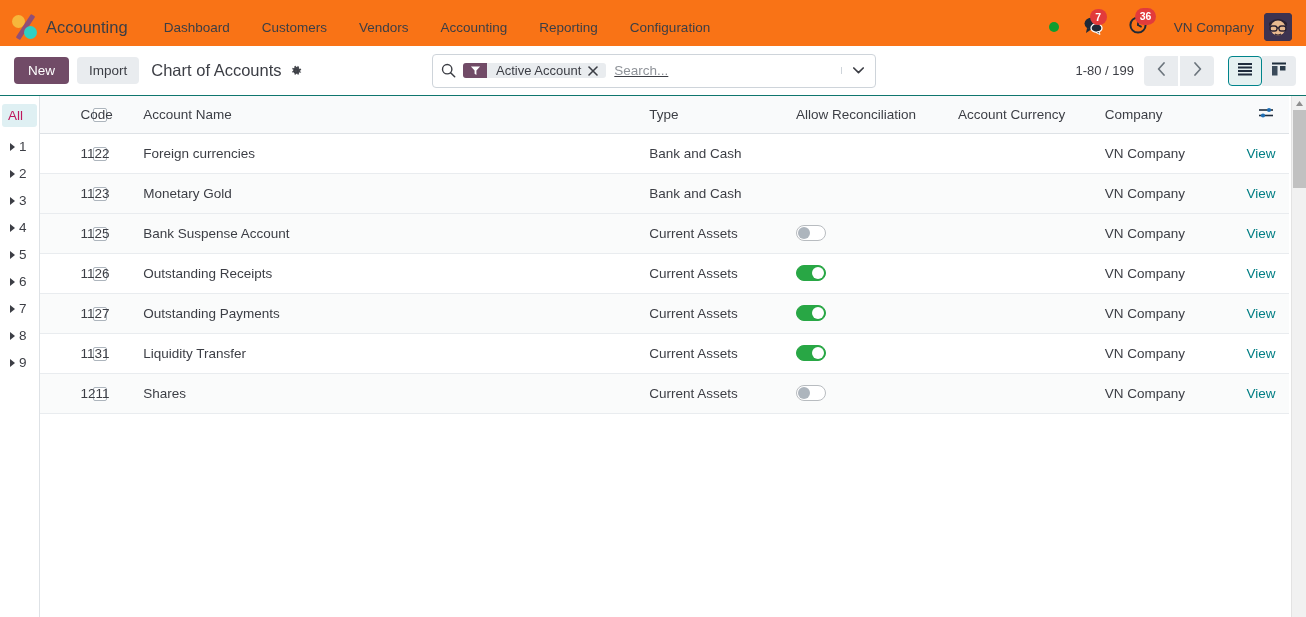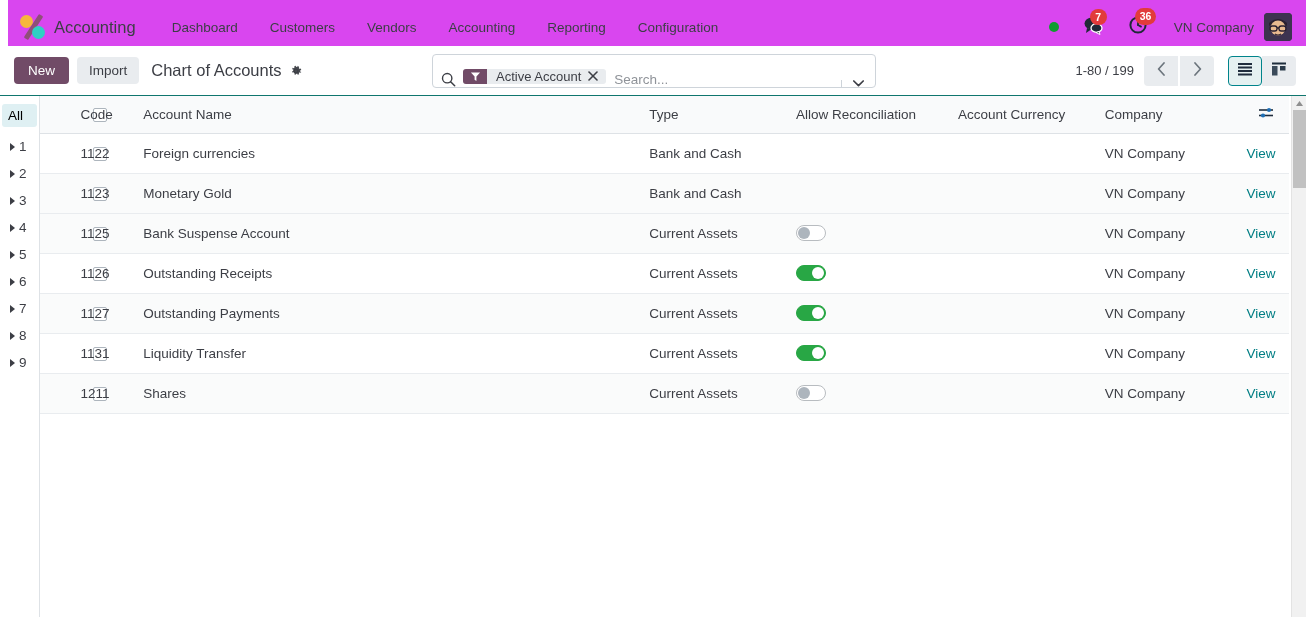--- a/index.html
+++ b/index.html
@@ -11,24 +11,23 @@
     font-family: "Liberation Sans", sans-serif;
     color: #374151;
     -webkit-font-smoothing: antialiased;
   }
 
   
   .navbar {
     height: 46px;
     display: flex;
     align-items: center;
-    background: #d946ef;
+    background: #f97316;
     padding: 8px 10px 0 12px;
     position: relative;
-    margin-left: 8px;
   }
   .brand-logo {
     width: 26px; height: 26px;
     position: relative;
     flex: 0 0 auto;
     margin-right: 8px;
   }
   .brand-logo .dot-y {
     position: absolute; width: 13px; height: 13px; border-radius: 50%;
     background: #f6b73c; left: 0px; top: 1px;
@@ -149,21 +148,21 @@
   }
   .gear-icon { display: inline-flex; align-items: center; cursor: pointer; }
 
   
   .searchview {
     position: absolute;
     left: 432px;
     width: 444px;
     height: 34px;
     display: flex;
-    align-items: flex-end;
+    align-items: center;
     border: 1px solid #ced4da;
     border-radius: 4px;
     background: #fff;
   }
   .search-icon-box {
     display: flex; align-items: center; justify-content: center;
     width: 30px;
     color: #5a5a5a;
     flex: 0 0 auto;
   }
@@ -199,20 +198,21 @@
   .search-input {
     flex: 1 1 auto;
     border: none;
     outline: none;
     font-size: 13.5px;
     font-family: inherit;
     padding: 0 6px 0 7px;
     color: #3c3e45;
     background: transparent;
     border-left: 1px solid transparent;
+    text-decoration: underline;
   }
   .search-input::placeholder { color: #8f9399; }
   .search-caret-box {
     width: 34px;
     border-left: 1px solid #ced4da;
     display: flex; align-items: center; justify-content: center;
     cursor: pointer;
     color: #3c3e45;
   }
 
@@ -264,21 +264,21 @@
   .sidebar {
     width: 40px;
     flex: 0 0 40px;
     background: #ffffff;
     border-right: 1px solid #dee2e6;
     padding-top: 8px;
     overflow: hidden;
   }
   .side-all {
     font-size: 13.5px;
-    color: #000000;
+    color: #be185d;
     background: #dff0f3;
     padding: 4px 0 4px 6px;
     margin: 0 2px 6px 2px;
     border-radius: 3px;
     cursor: pointer;
   }
   .side-node {
     display: flex;
     align-items: center;
     gap: 4px;

